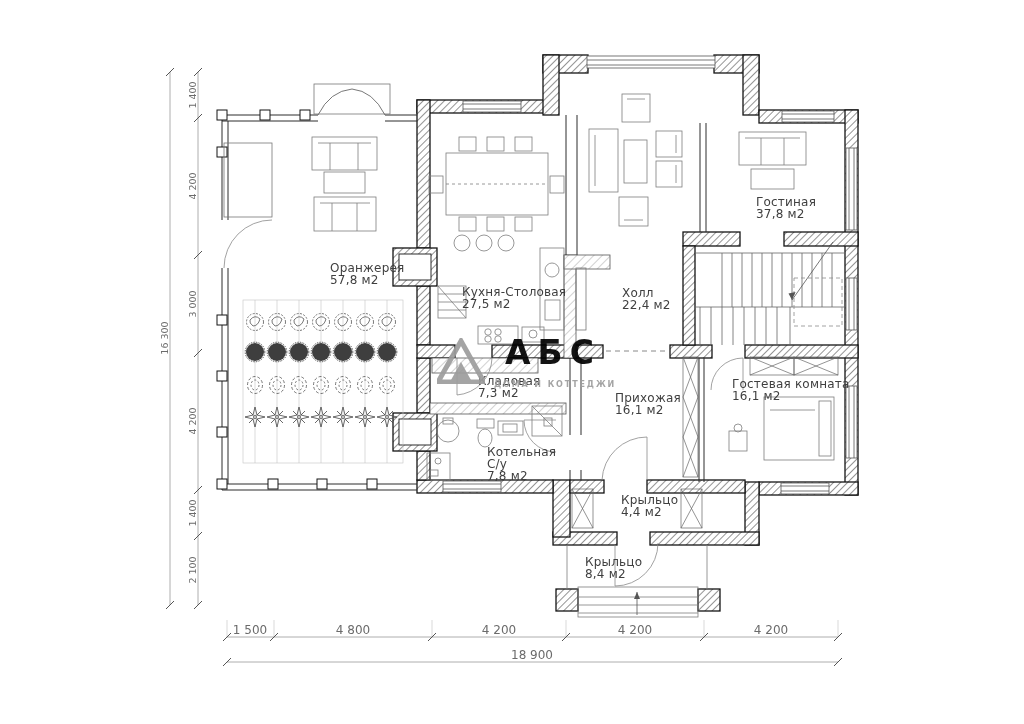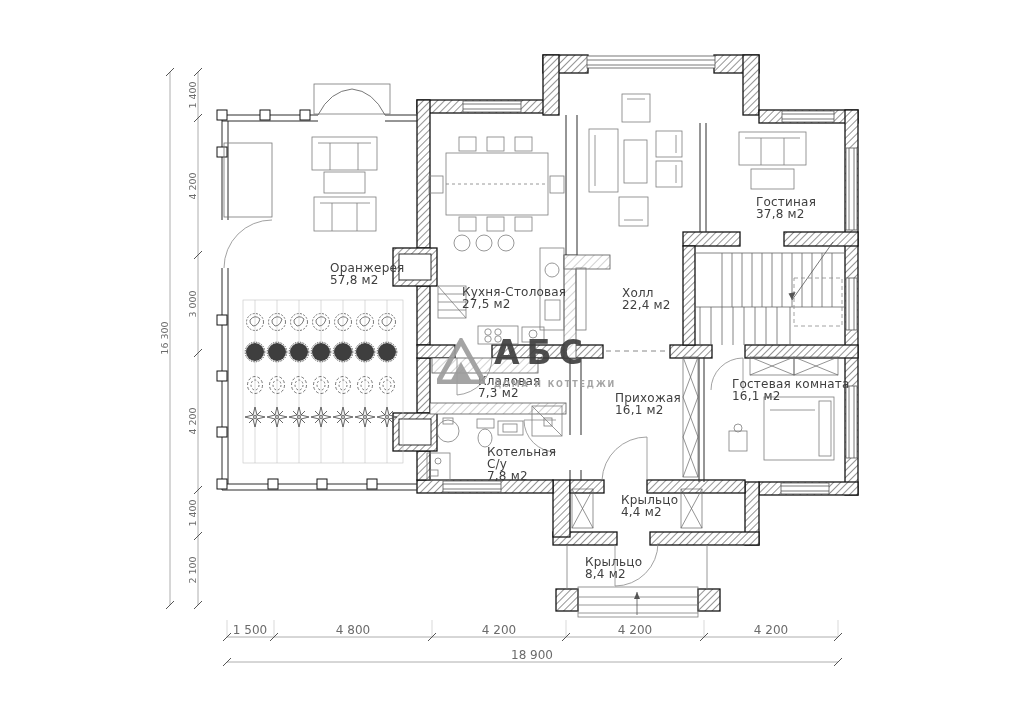--- a/index.html
+++ b/index.html
@@ -3,21 +3,21 @@
 <meta charset="utf-8">
 <style>
   html,body{margin:0;padding:0;background:#ffffff;}
   .canvas{position:relative;width:1024px;height:724px;background:#fff;overflow:hidden;
           font-family:"DejaVu Sans",sans-serif;}
   .plan-svg{position:absolute;left:0;top:0;}
   .rl{position:absolute;font-size:12px;line-height:12px;color:#3f3f3f;letter-spacing:.2px;white-space:nowrap;}
   .dh{position:absolute;font-size:12px;color:#6b6b6b;transform:translateX(-50%);white-space:nowrap;}
   .dv{position:absolute;font-size:9.5px;color:#6b6b6b;transform:translate(-50%,-50%) rotate(-90deg);white-space:nowrap;}
   .logo{position:absolute;left:437px;top:338px;display:flex;gap:9px;align-items:flex-start;opacity:.92;}
-  .logo-abbr{font-size:33px;font-weight:bold;color:#404040;letter-spacing:7px;line-height:30px;}
+  .logo-abbr{font-size:33px;font-weight:bold;color:#000000;letter-spacing:7px;line-height:30px;padding-left:11px;}
   .logo-tag{font-size:8px;color:#9d9d9d;letter-spacing:1.9px;margin-top:12px;font-weight:bold;}
   .logo-text{display:flex;flex-direction:column;}
 </style>
 </head>
 <body>
 
 <div class="canvas">
 
 <svg class="plan-svg" width="1024" height="724" viewBox="0 0 1024 724">
   <defs>

